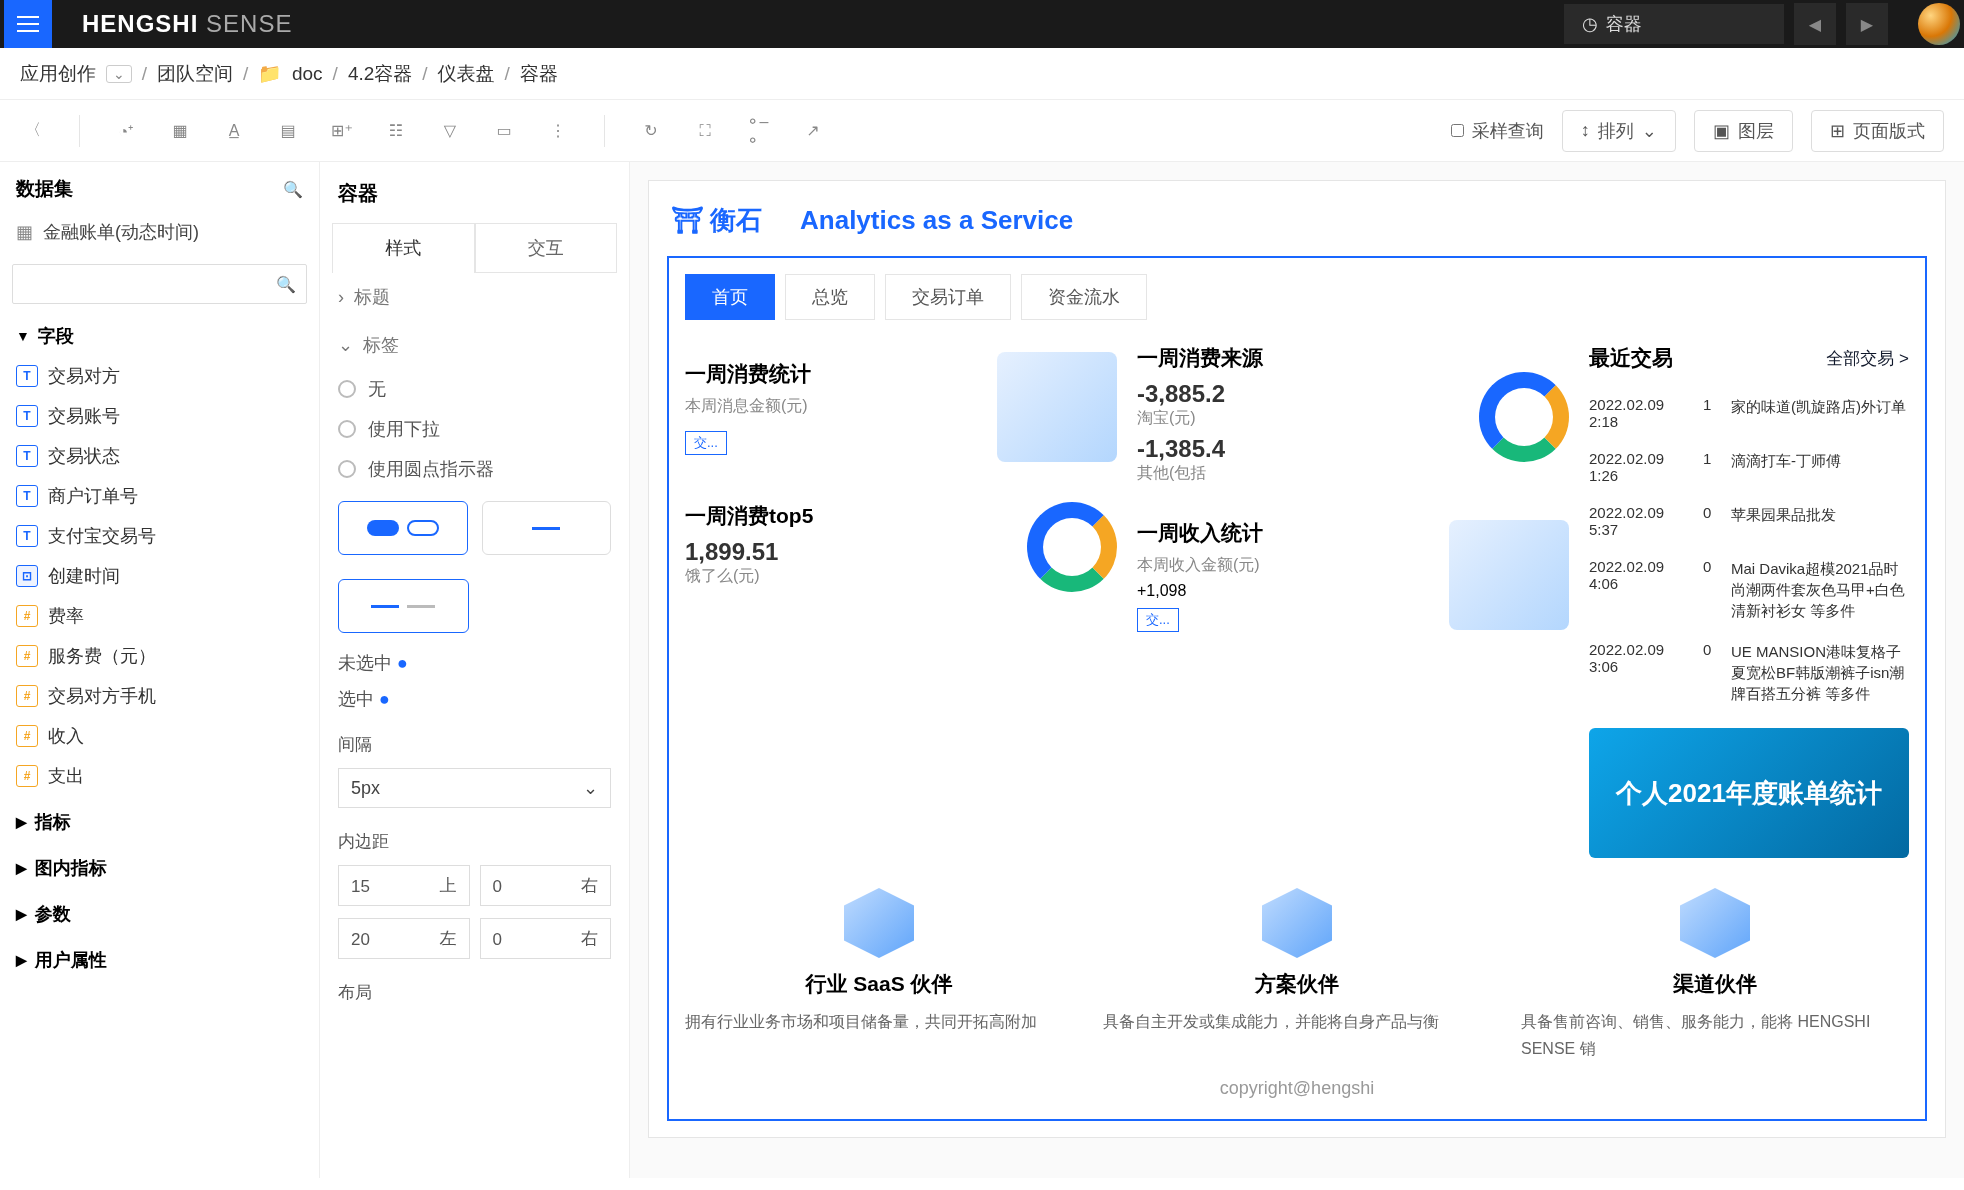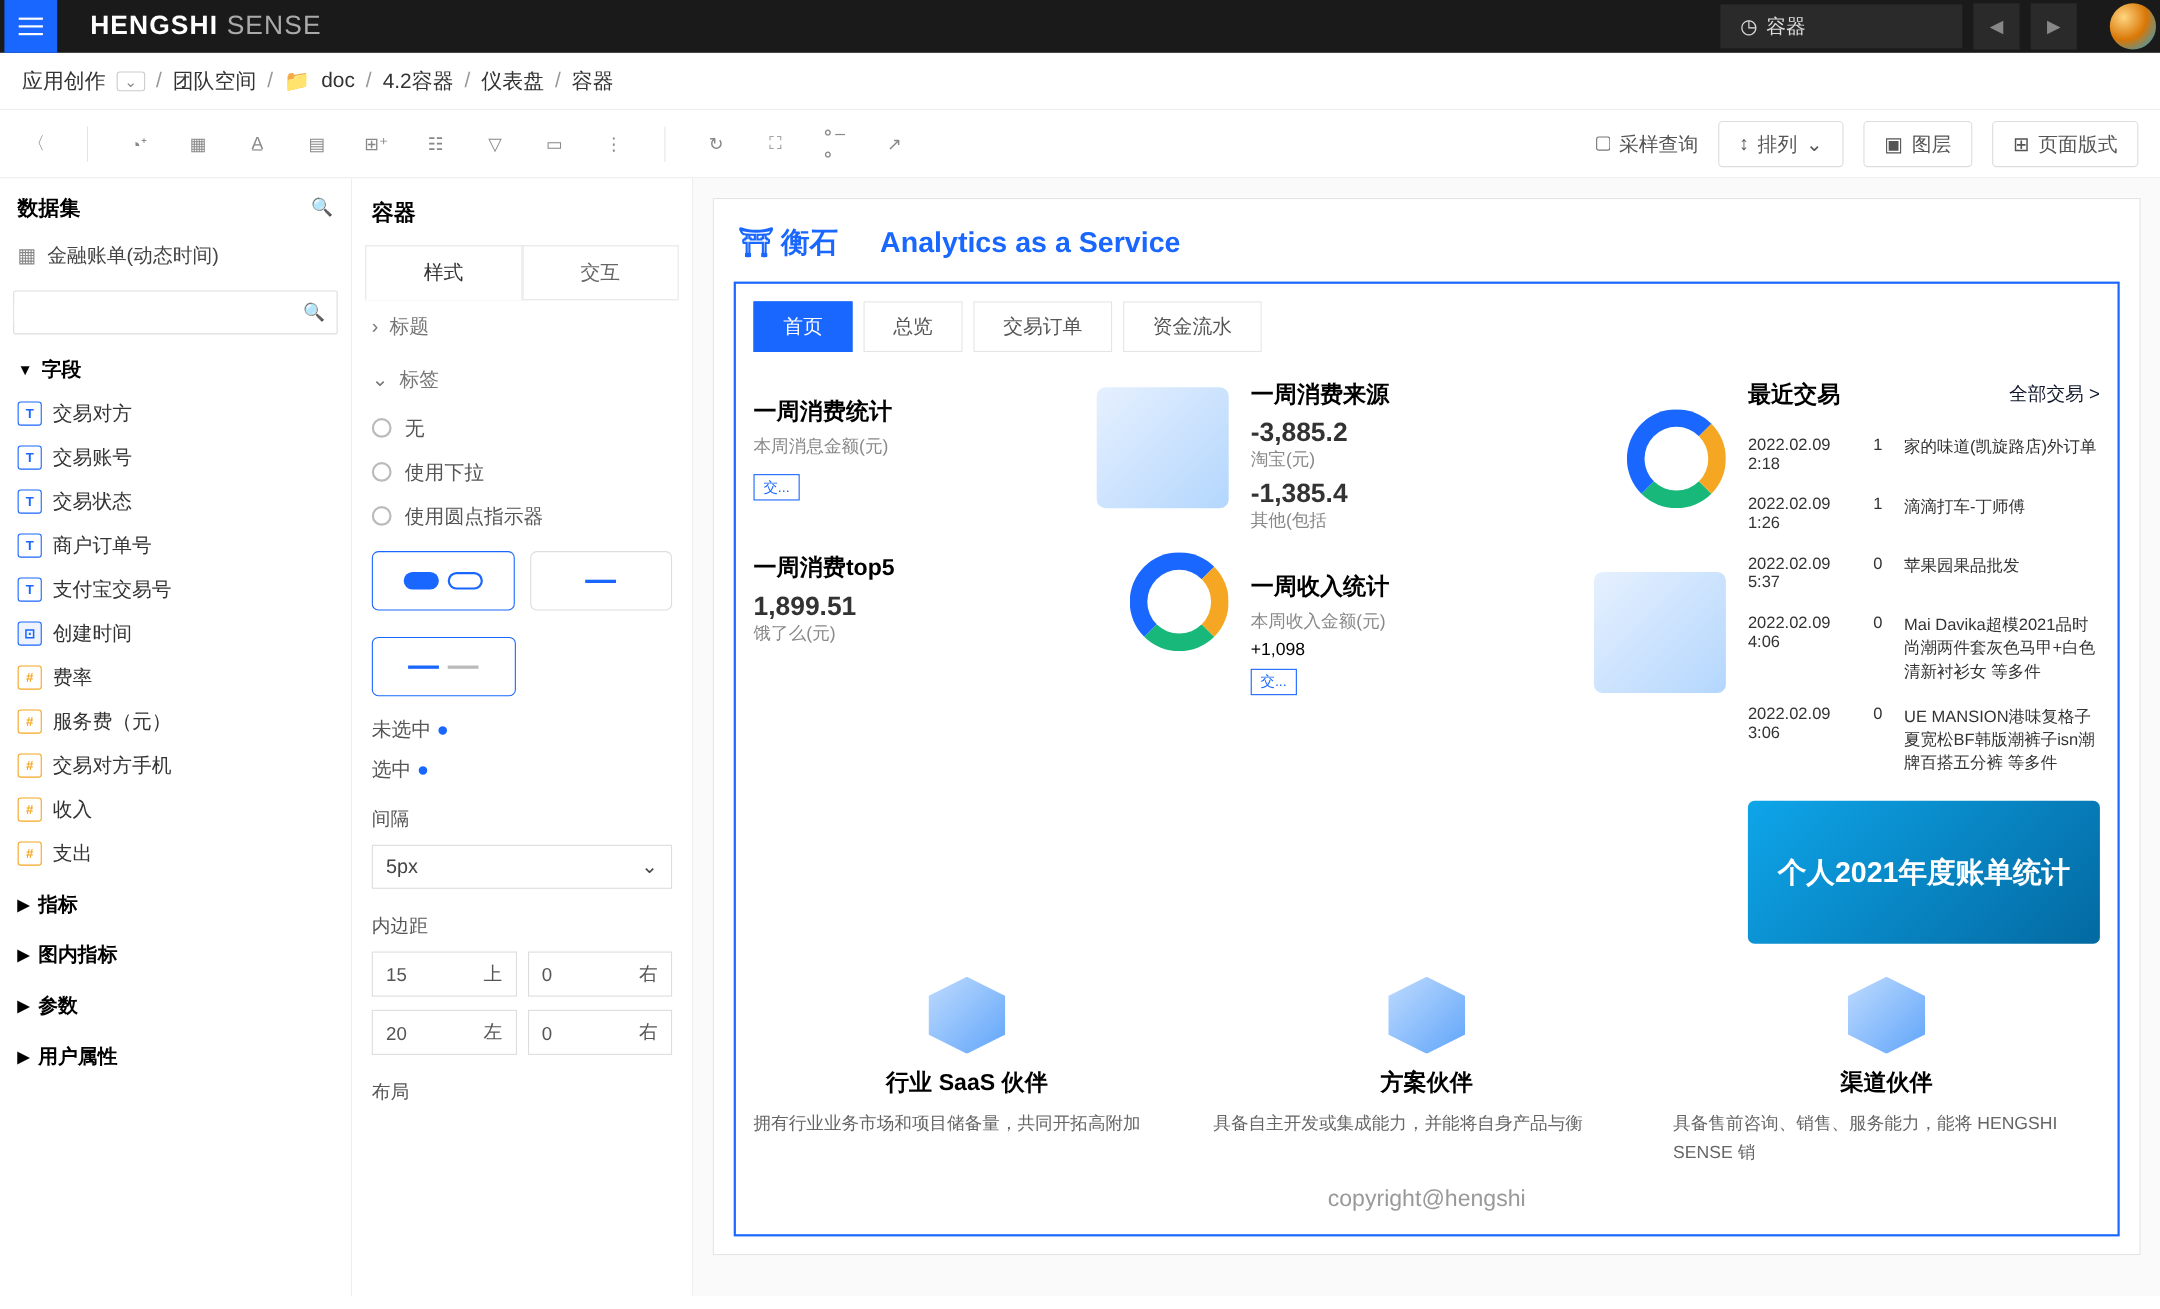--- a/index.html
+++ b/index.html
@@ -94,21 +94,21 @@
 .trans-head a { color: #0f172a; font-size: 17px; }
 .trans-item { display: flex; gap: 14px; padding: 10px 0; font-size: 15px; }
 .trans-date { color: #333; width: 100px; flex-shrink: 0; }
 .trans-n { color: #333; width: 14px; }
 .trans-desc { flex: 1; color: #333; line-height: 1.4; }
 .promo { height: 130px; background: linear-gradient(135deg, #0ea5e9, #0369a1); color: #fff; display: flex; align-items: center; justify-content: center; font-size: 26px; font-weight: 700; border-radius: 6px; margin-top: 14px; text-align: center; padding: 22px; }
 .partners { display: flex; gap: 30px; margin-top: 30px; }
 .partner { flex: 1; text-align: center; }
 .partner h5 { font-size: 21px; font-weight: 700; margin-bottom: 10px; }
 .partner p { font-size: 16px; color: #666; line-height: 1.7; text-align: left; }
-.footer { text-align: center; color: #999; font-size: 21px; padding: 16px 0 4px; }
+.footer { text-align: center; color: #999; font-size: 18px; padding: 16px 0 4px; }
 </style>
 </head>
 <body>
 
 <div class="topbar">
   <div class="hamburger">
       <div class="hamburger-lines">
         <span></span>
         <span></span>
         <span></span>

